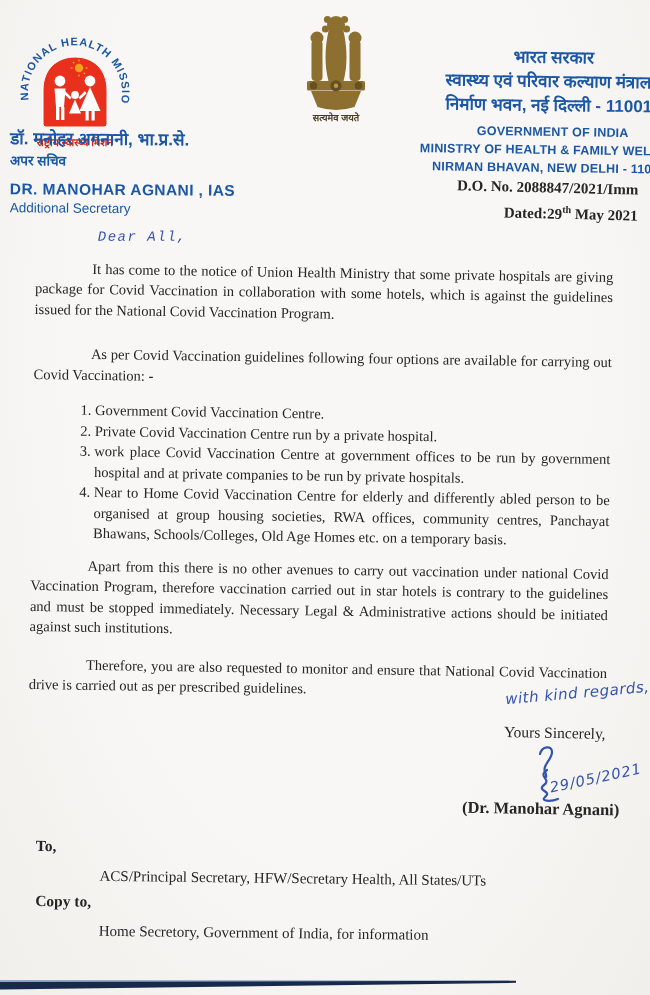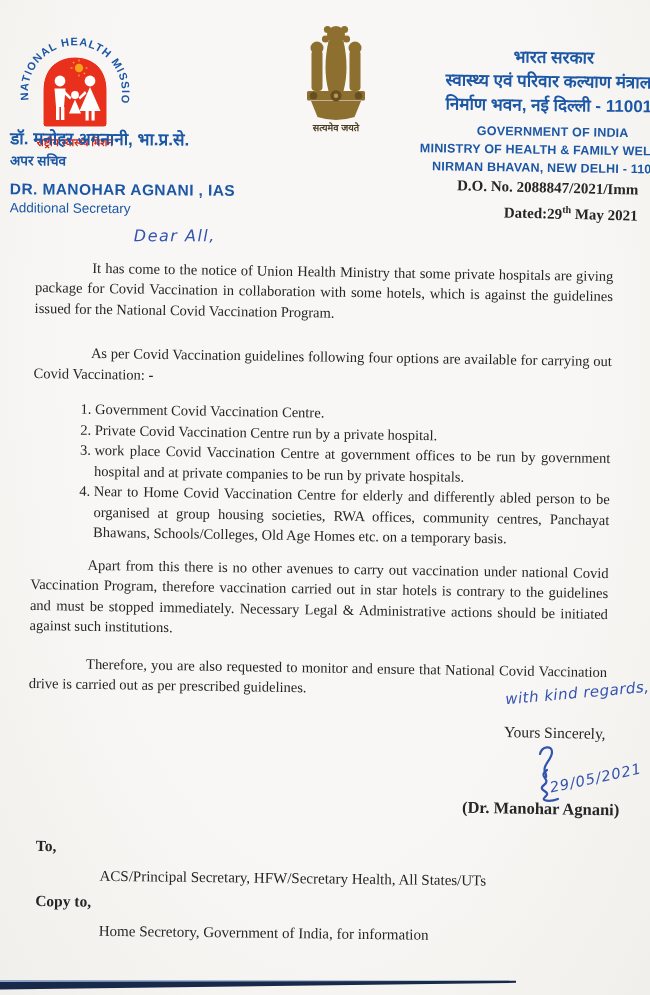--- a/index.html
+++ b/index.html
@@ -6,40 +6,40 @@
   body{
     width:650px;height:995px;overflow:hidden;position:relative;
     background:radial-gradient(ellipse at 50% 35%, #f8f7f5 55%, #f0efeb 100%);
     font-family:"Liberation Serif","DejaVu Serif",serif;
     color:#262626;
   }
   .abs{position:absolute;}
 
   
   .nhm-logo{left:12px;top:26px;width:126px;height:132px;}
-  .emblem{left:297px;top:14px;width:78px;height:122px;text-align:center;}
+  .emblem{left:297px;top:4px;width:78px;height:122px;text-align:center;}
   .ministry{left:403px;top:46px;width:300px;text-align:center;transform:rotate(0.8deg);}
   .ministry .hi{color:#1c57a5;font-family:"Liberation Sans",sans-serif;font-size:17px;line-height:24px;font-weight:bold;white-space:nowrap;}
   .ministry .en{color:#1c57a5;font-family:"Liberation Sans","DejaVu Sans",sans-serif;font-size:12.5px;line-height:16px;font-weight:bold;white-space:nowrap;margin-top:2px;letter-spacing:.2px;}
   .ministry .en-block{margin-top:6px;}
   .officer{left:10px;top:128px;transform:rotate(0.4deg);color:#1c57a5;}
   .officer .hi-name{font-family:"Liberation Sans",sans-serif;font-weight:bold;font-size:17px;line-height:24px;white-space:nowrap;}
   .officer .hi-title{font-family:"Liberation Sans",sans-serif;font-weight:bold;font-size:13.5px;line-height:20px;}
   .officer .en-name{font-family:"Liberation Sans","DejaVu Sans",sans-serif;font-weight:bold;font-size:15.5px;letter-spacing:.4px;margin-top:9px;white-space:nowrap;}
   .officer .en-title{font-family:"Liberation Sans","DejaVu Sans",sans-serif;font-size:13.5px;margin-top:2px;}
   .do-block{left:420px;top:177px;width:218px;text-align:right;transform:rotate(1.4deg);font-weight:bold;font-size:15px;line-height:21px;white-space:nowrap;}
   .do-block sup{font-size:10px;}
 
   
   .hand{font-family:"DejaVu Sans",sans-serif;font-style:italic;color:#3353ae;}
 
   
   .body-block{left:36px;top:224px;width:578px;transform:rotate(0.9deg);transform-origin:0 0;
     font-size:14.5px;line-height:20.5px;text-align:justify;}
-  .salutation{font-size:16px;letter-spacing:1.5px;margin:0 0 12px 98px;transform:rotate(-1deg);display:inline-block;}
+  .salutation{font-size:14px;letter-spacing:1.5px;margin:0 0 12px 62px;transform:rotate(-1deg);display:inline-block;font-family:Liberation Mono, monospace;}
   .body-block p{margin:0;text-indent:57px;}
   .p1{margin-bottom:24px !important;}
   .p2{margin-bottom:15px !important;}
   .options{margin:0 0 12px 0;padding-left:62px;}
   .options li{margin:0;padding:0;text-align:justify;}
   .p3{margin-bottom:17px !important;}
 
   .regards{left:505px;top:684px;font-size:15px;transform:rotate(-5deg);white-space:nowrap;letter-spacing:.5px;}
   .closing{left:504px;top:724px;font-size:15.5px;transform:rotate(1.2deg);white-space:nowrap;}
   .sign-svg{left:524px;top:742px;}

